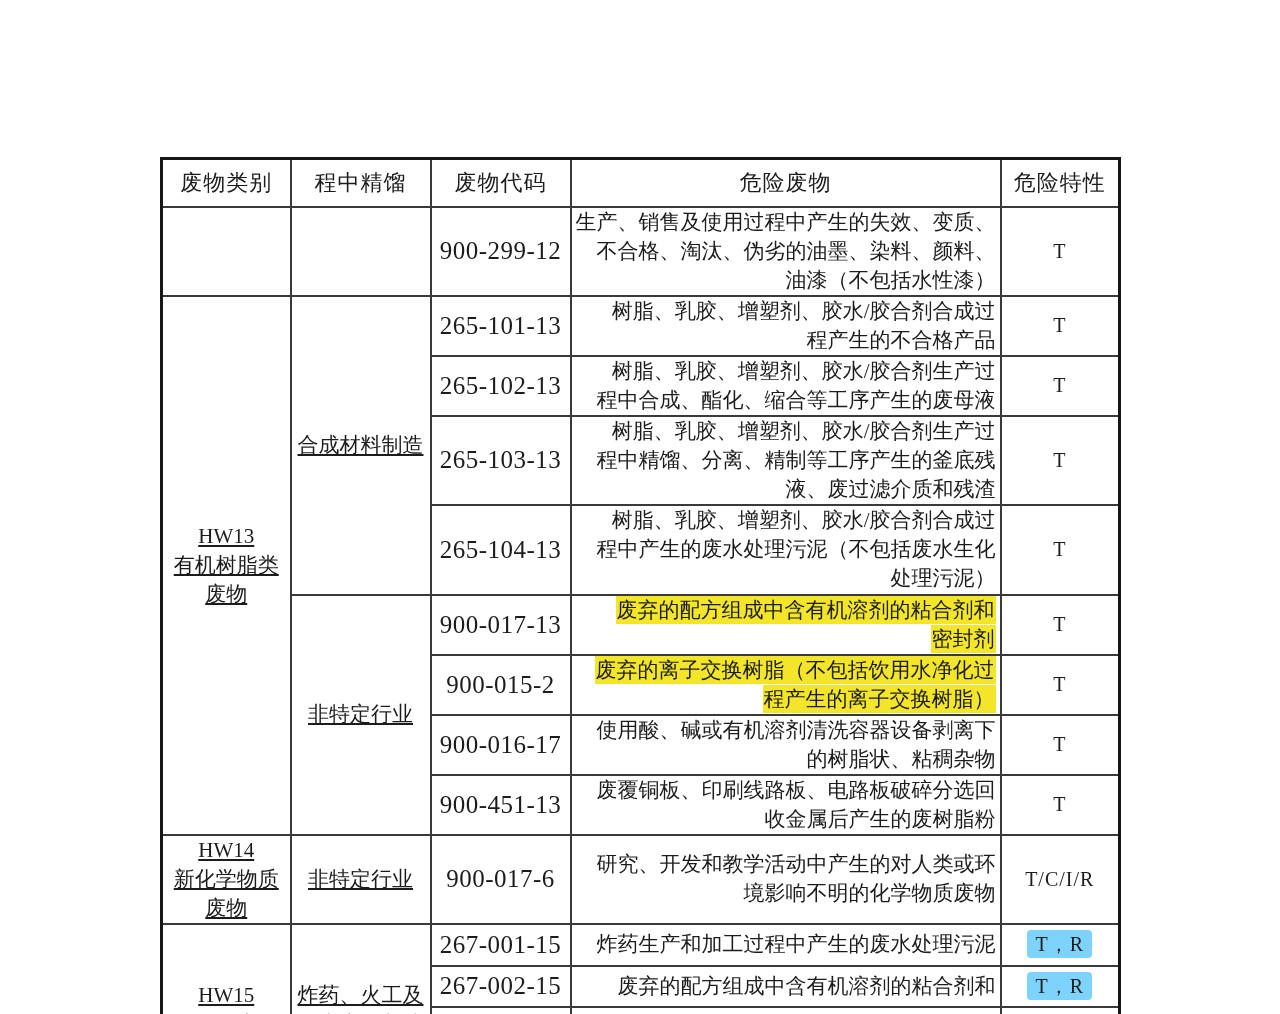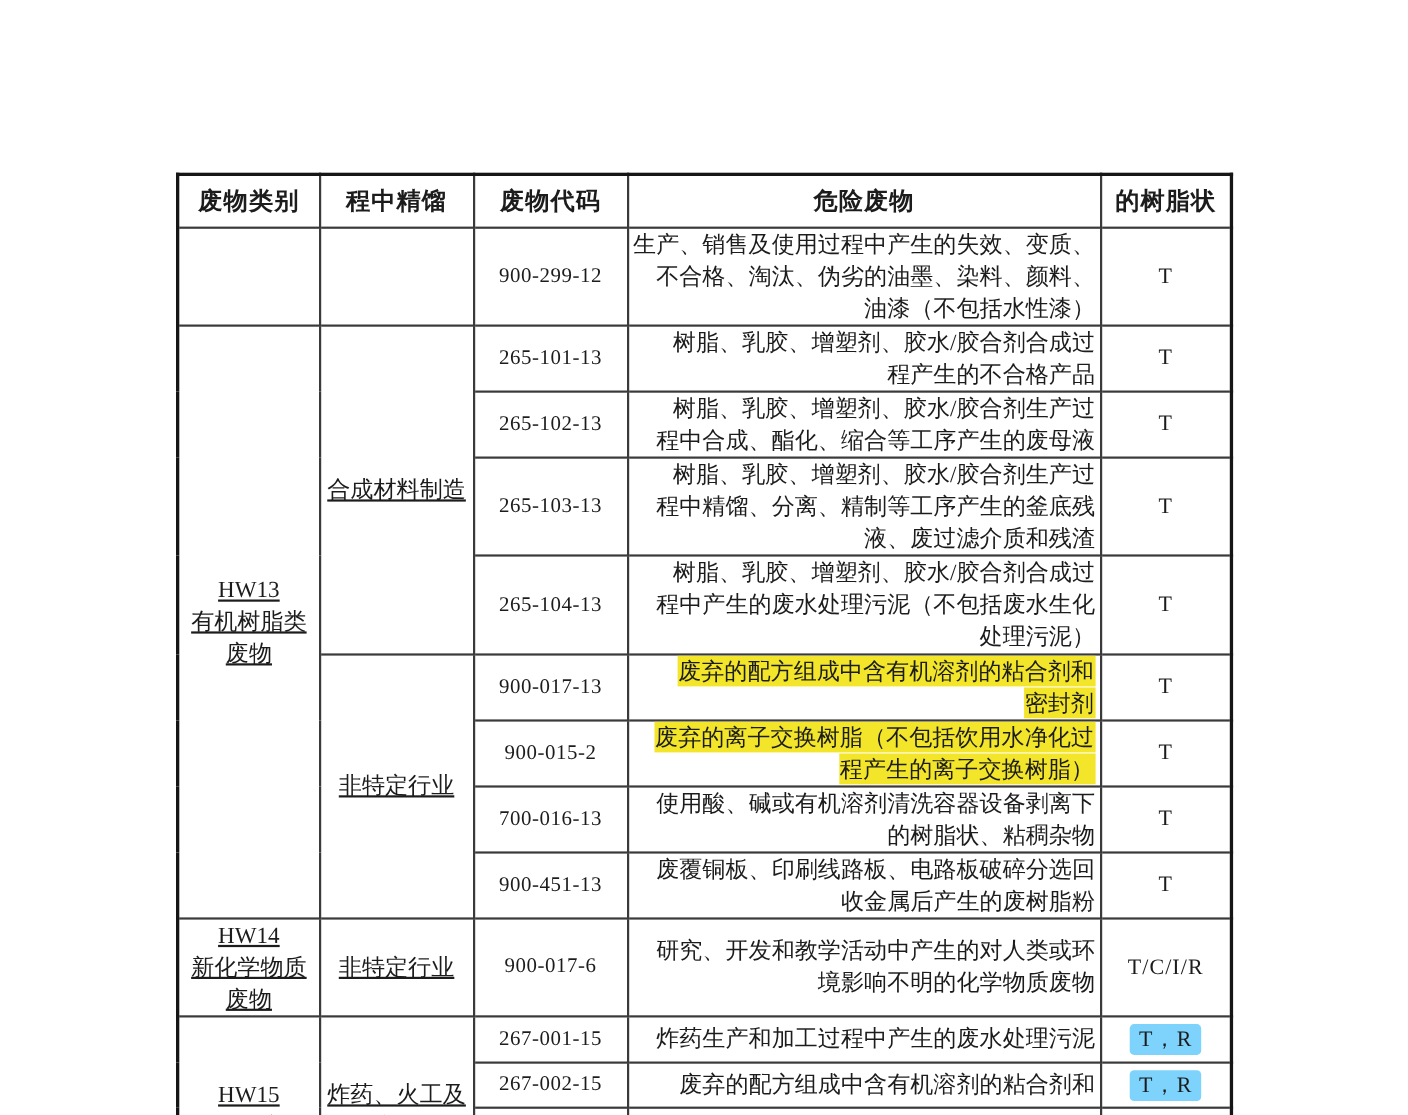--- a/index.html
+++ b/index.html
@@ -18,27 +18,27 @@
     width: 958px;
     border: 3px solid #161616;
   }
   .waste-table th, .waste-table td {
     border: 2px solid #3a3a3a;
     padding: 0 5px;
     overflow: hidden;
   }
   .waste-table th {
     font-size: 22px;
-    font-weight: 700;
+    font-weight: 400;
     text-align: center;
     letter-spacing: 1px;
   }
   td.code {
     text-align: center;
-    font-size: 19px;
+    font-size: 25px;
     letter-spacing: 0.5px;
     white-space: nowrap;
     vertical-align: middle;
   }
   td.hazard {
     font-size: 21px;
     line-height: 29px;
     text-align: right;
     vertical-align: middle;
     padding: 0 4px;
@@ -83,21 +83,21 @@
         <col style="width:430px">
         <col style="width:119px">
     </colgroup>
 
     <tbody>
         <tr style="height:48px">
       <th>废物类别</th>
       <th>程中精馏</th>
       <th>废物代码</th>
       <th>危险废物</th>
-      <th>的树脂状</th>
+      <th>危险特性</th>
     </tr>
 
     <tr style="height:85px">
       <td class="cat"><span></span></td>
       <td class="ind"><span></span></td>
       <td class="code">900-299-12</td>
       <td class="hazard"><span>生产、销售及使用过程中产生的失效、变质、
 不合格、淘汰、伪劣的油墨、染料、颜料、
 油漆（不包括水性漆）</span></td>
       <td class="trait">T</td>
@@ -146,21 +146,21 @@
     </tr>
 
     <tr style="height:60px">
       <td class="code">900-015-2</td>
       <td class="hazard"><span class="mark">废弃的离子交换树脂（不包括饮用水净化过
 程产生的离子交换树脂）</span></td>
       <td class="trait">T</td>
     </tr>
 
     <tr style="height:59px">
-      <td class="code">700-016-13</td>
+      <td class="code">900-016-17</td>
       <td class="hazard"><span>使用酸、碱或有机溶剂清洗容器设备剥离下
 的树脂状、粘稠杂物</span></td>
       <td class="trait">T</td>
     </tr>
 
     <tr style="height:59px">
       <td class="code">900-451-13</td>
       <td class="hazard"><span>废覆铜板、印刷线路板、电路板破碎分选回
 收金属后产生的废树脂粉</span></td>
       <td class="trait">T</td>

